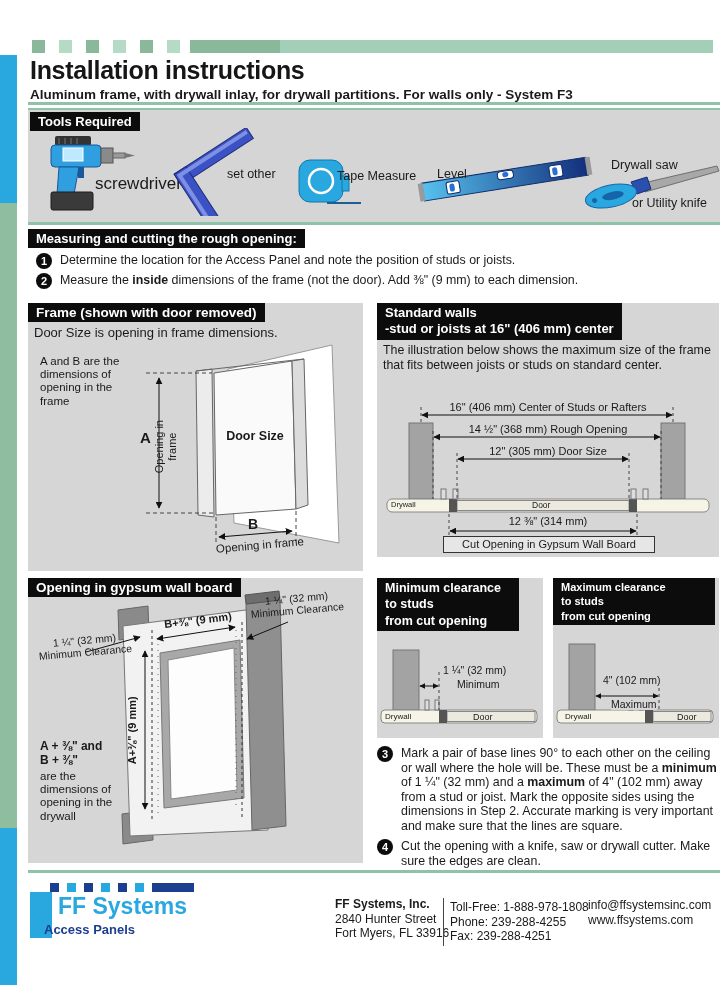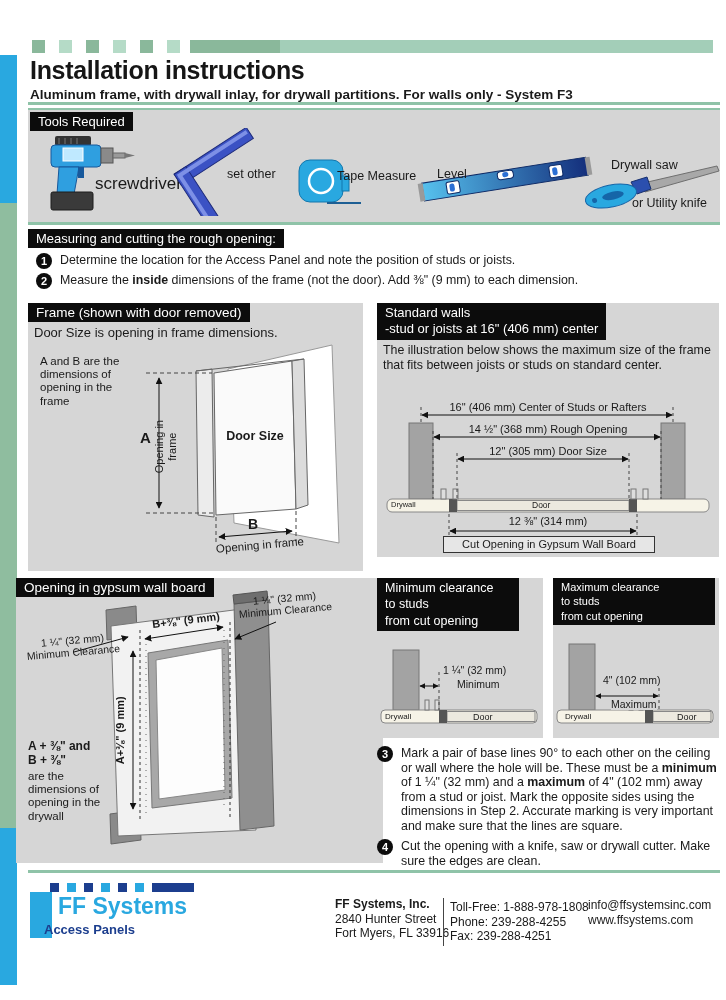--- a/index.html
+++ b/index.html
@@ -1,20 +1,20 @@
 <!DOCTYPE html>
 <html><head>
 <meta charset="utf-8">
 <style>
   html,body{margin:0;padding:0;}
   body{width:726px;height:1000px;position:relative;background:#ffffff;
        font-family:"Liberation Sans",sans-serif;color:#1a1a1a;overflow:hidden;}
   .abs{position:absolute;}
   .pre{white-space:pre-line;}
-  .blackbar{background:#0c0c0c;color:#ffffff;font-weight:normal;display:inline-block;padding:2px 8px;}
+  .blackbar{background:#0c0c0c;color:#ffffff;font-weight:bold;display:inline-block;padding:2px 8px;}
   .panel{position:absolute;background:#d6d6d6;}
   .panel svg{position:absolute;left:0;top:0;}
   .lbl{position:absolute;line-height:1.15;}
   .ctr{text-align:center;}
   .stepnum{width:16px;height:16px;border-radius:50%;background:#0c0c0c;color:#fff;
            font-size:11px;font-weight:bold;text-align:center;line-height:16px;flex:0 0 16px;}
   .steprow{display:flex;gap:8px;align-items:flex-start;}
   .steptext{font-size:12.4px;line-height:1.17;}
   .tealline{background:#8fc3a8;}
   .footcol{font-size:12px;line-height:1.22;}
@@ -189,21 +189,21 @@
   <div class="lbl" style="left:6px;top:40px;width:330px;font-size:12.4px;line-height:1.22;">The illustration below shows the maximum size of the frame that fits between joists or studs on standard center.</div>
   <div class="lbl ctr" style="left:20px;top:98px;width:302px;font-size:11px;">16" (406 mm) Center of Studs or Rafters</div>
   <div class="lbl ctr" style="left:20px;top:120px;width:302px;font-size:11px;">14 ½" (368 mm) Rough Opening</div>
   <div class="lbl ctr" style="left:20px;top:142px;width:302px;font-size:11px;">12" (305 mm) Door Size</div>
   <div class="lbl" style="left:14px;top:198px;font-size:7.5px;">Drywall</div>
   <div class="lbl" style="left:155px;top:198px;font-size:8.5px;">Door</div>
   <div class="lbl ctr" style="left:20px;top:212px;width:302px;font-size:11px;">12 ⅜" (314 mm)</div>
   <div class="lbl ctr" style="left:66px;top:233px;width:210px;font-size:11px;border:1px solid #333;background:#e6e6e6;padding:1px 0;">Cut Opening in Gypsum Wall Board</div>
 </div>
 
-<div class="panel" style="left:16px;top:578px;width:335px;height:285px;padding-left:32px;">
+<div class="panel" style="left:28px;top:578px;width:335px;height:285px;">
   <svg width="335" height="285" viewBox="0 0 335 285">
     <defs>
       <marker id="gA" viewBox="0 0 10 10" refX="9" refY="5" markerWidth="7" markerHeight="7" orient="auto-start-reverse">
         <path d="M0,0 L10,5 L0,10 z" fill="#111"></path>
       </marker>
     </defs>
     <polygon points="90,32 120,28 121,58 91,62" fill="#8a8a8a" stroke="#666"></polygon>
     <polygon points="94,236 124,232 125,262 95,266" fill="#8a8a8a" stroke="#666"></polygon>
     <polygon points="95,48 233,30 240,252 102,258" fill="#f2f2f2" stroke="#777"></polygon>
     <polygon points="132,75 212,62 216,220 136,230" fill="#a8a8a8" stroke="#777"></polygon>

